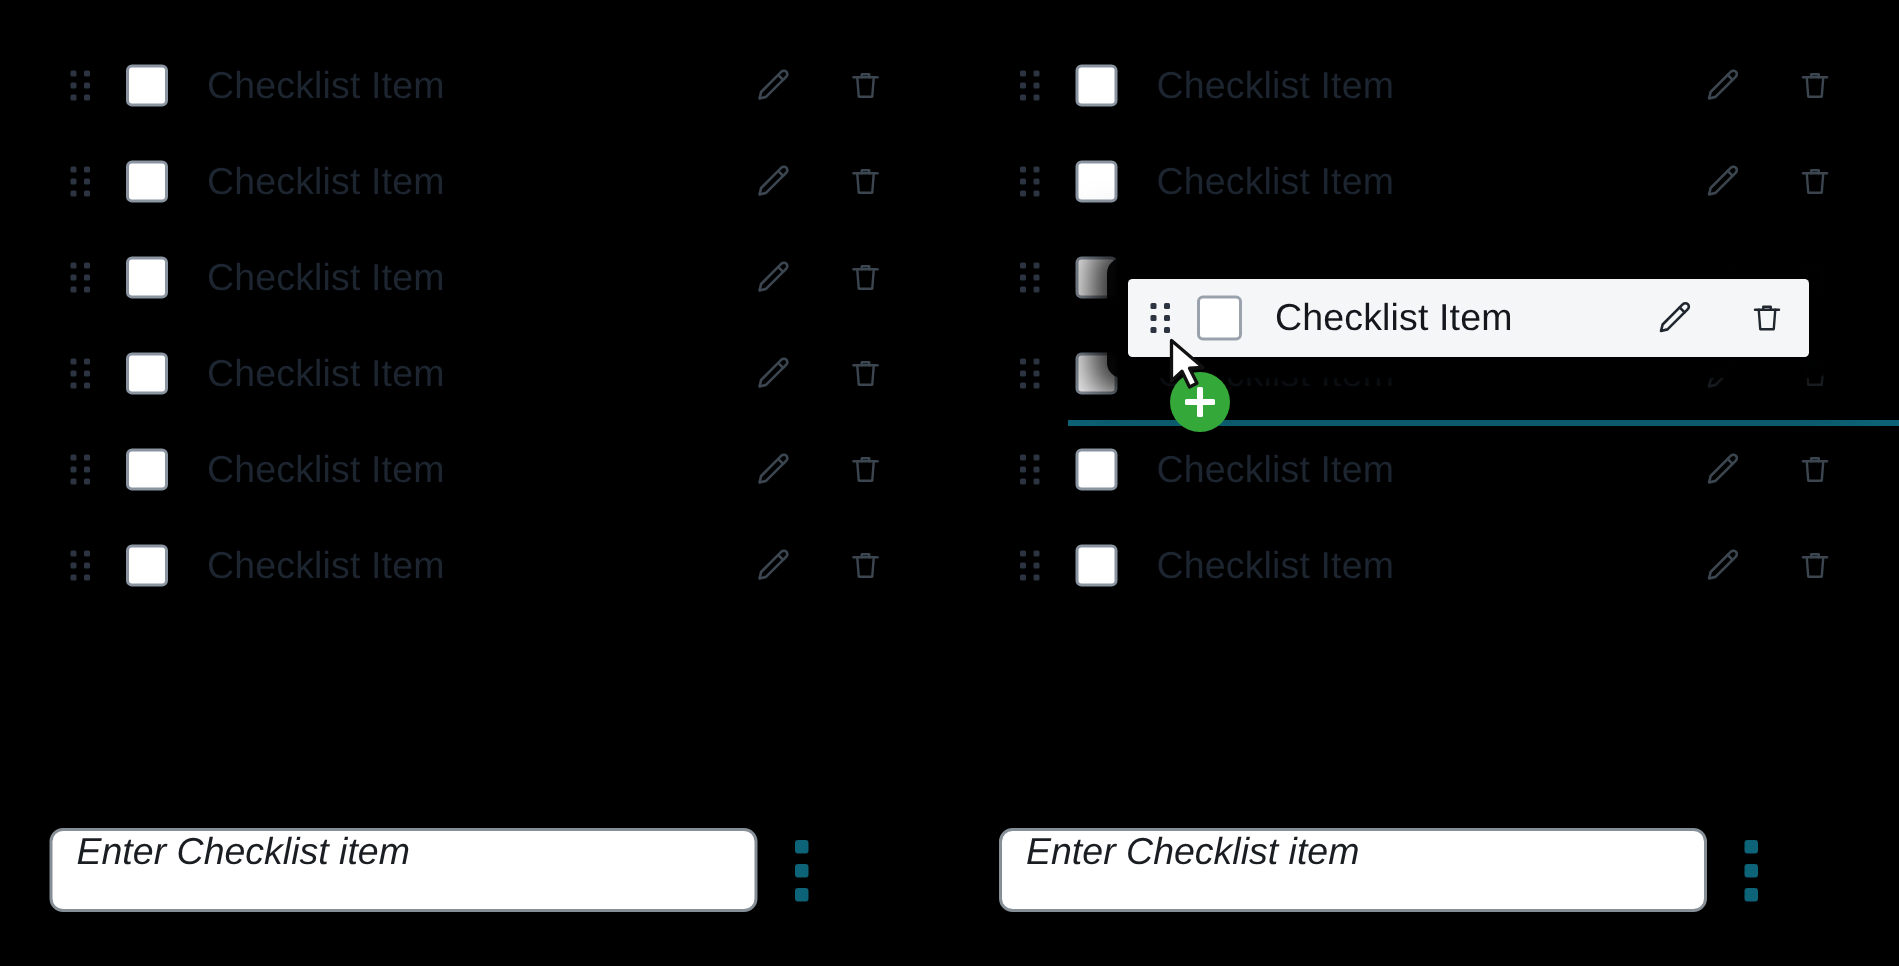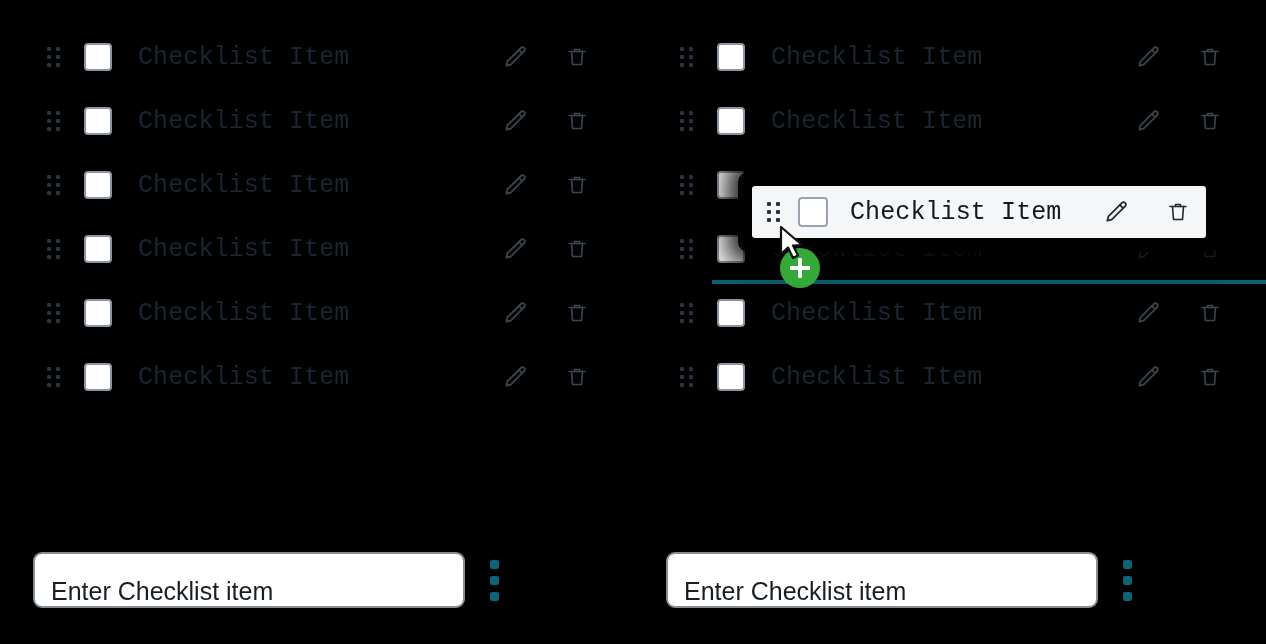--- a/index.html
+++ b/index.html
@@ -73,21 +73,20 @@
   }
 
   .row-label {
     margin-left: 26px;
     font-size: 25px;
     font-weight: 400;
     color: #1c2530;
     letter-spacing: 0.1px;
     white-space: nowrap;
     flex: 1 1 auto;
-    font-family: Liberation Mono, monospace;
   }
 
   .row-actions {
     display: flex;
     align-items: center;
     flex: 0 0 auto;
   }
   .icon-btn {
     width: 44px;
     height: 40px;
@@ -100,28 +99,29 @@
 
   
   .entry {
     position: absolute;
     left: 33px;
     top: 552px;
     display: flex;
     align-items: center;
   }
   .entry-input {
-    width: 432px;
+    width: 472px;
     height: 56px;
     background: #ffffff;
     border: 2px solid #868e96;
     border-radius: 9px;
     display: flex;
-    align-items: flex-end;
+    align-items: flex-start;
     padding-left: 16px;
+    font-style: italic;
   }
   .entry-placeholder {
     font-size: 25px;
     color: #1a1d21;
     white-space: nowrap;
   }
   .kebab {
     margin-left: 18px;
     width: 22px;
     height: 44px;

